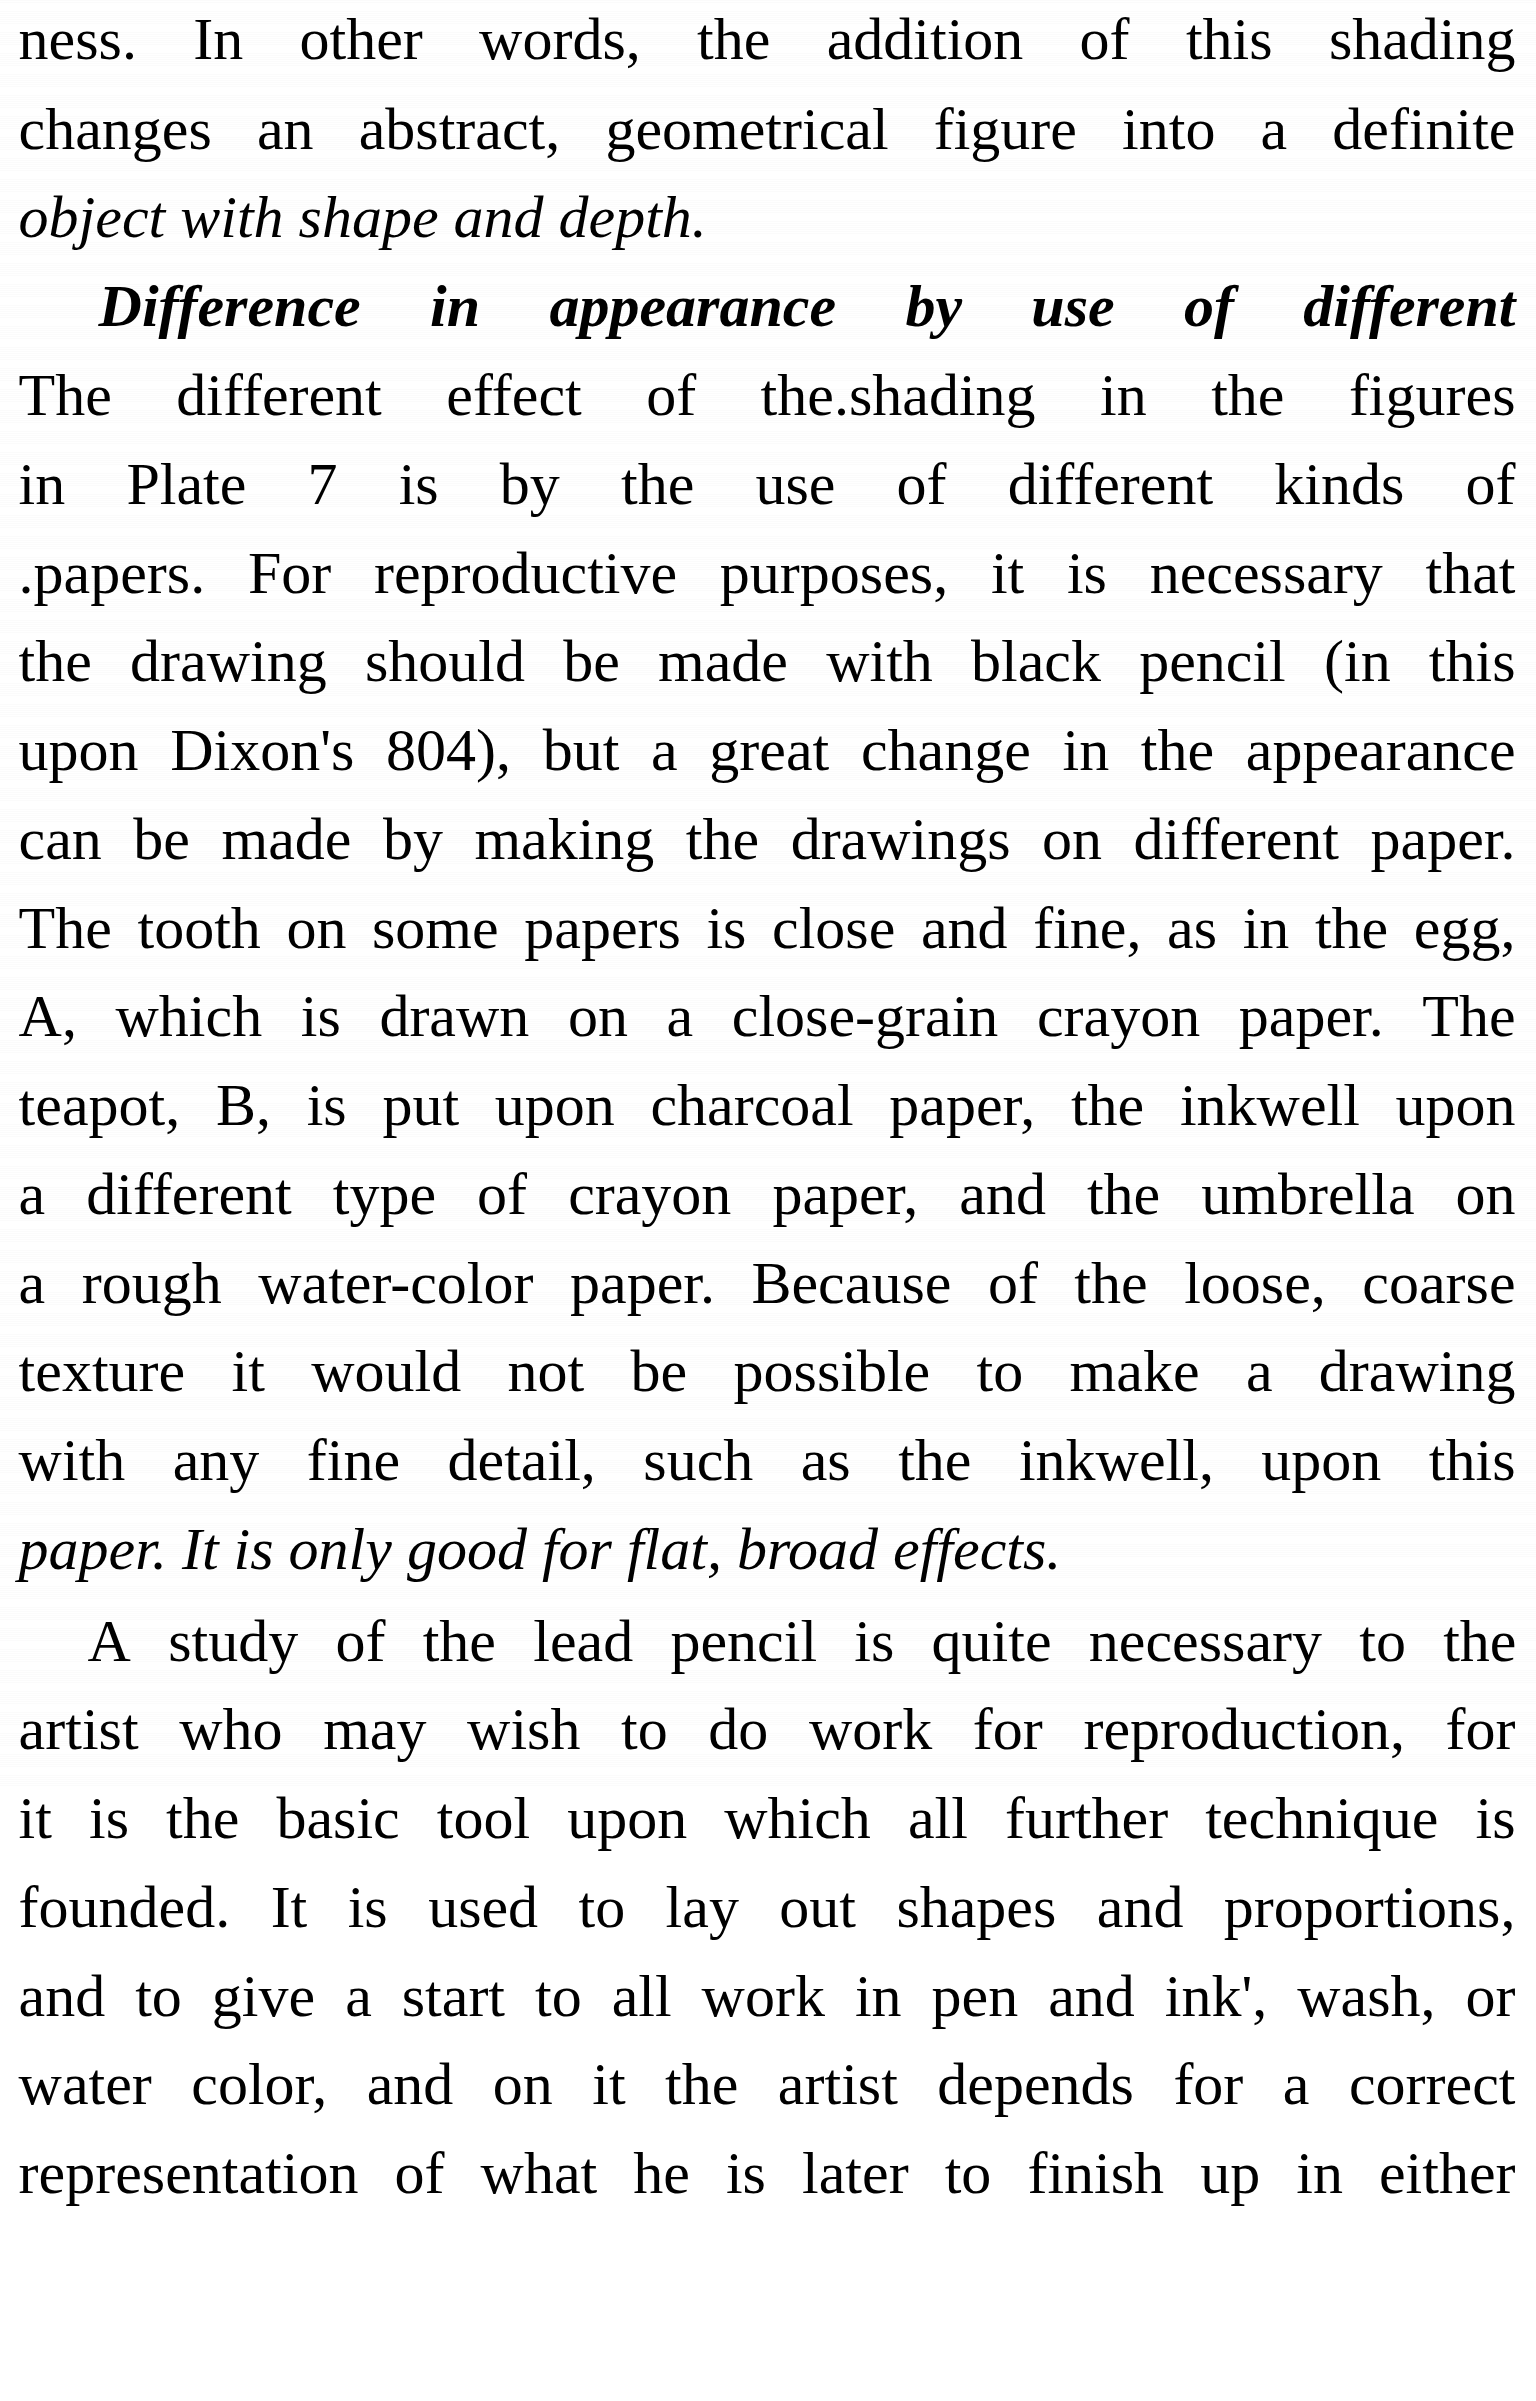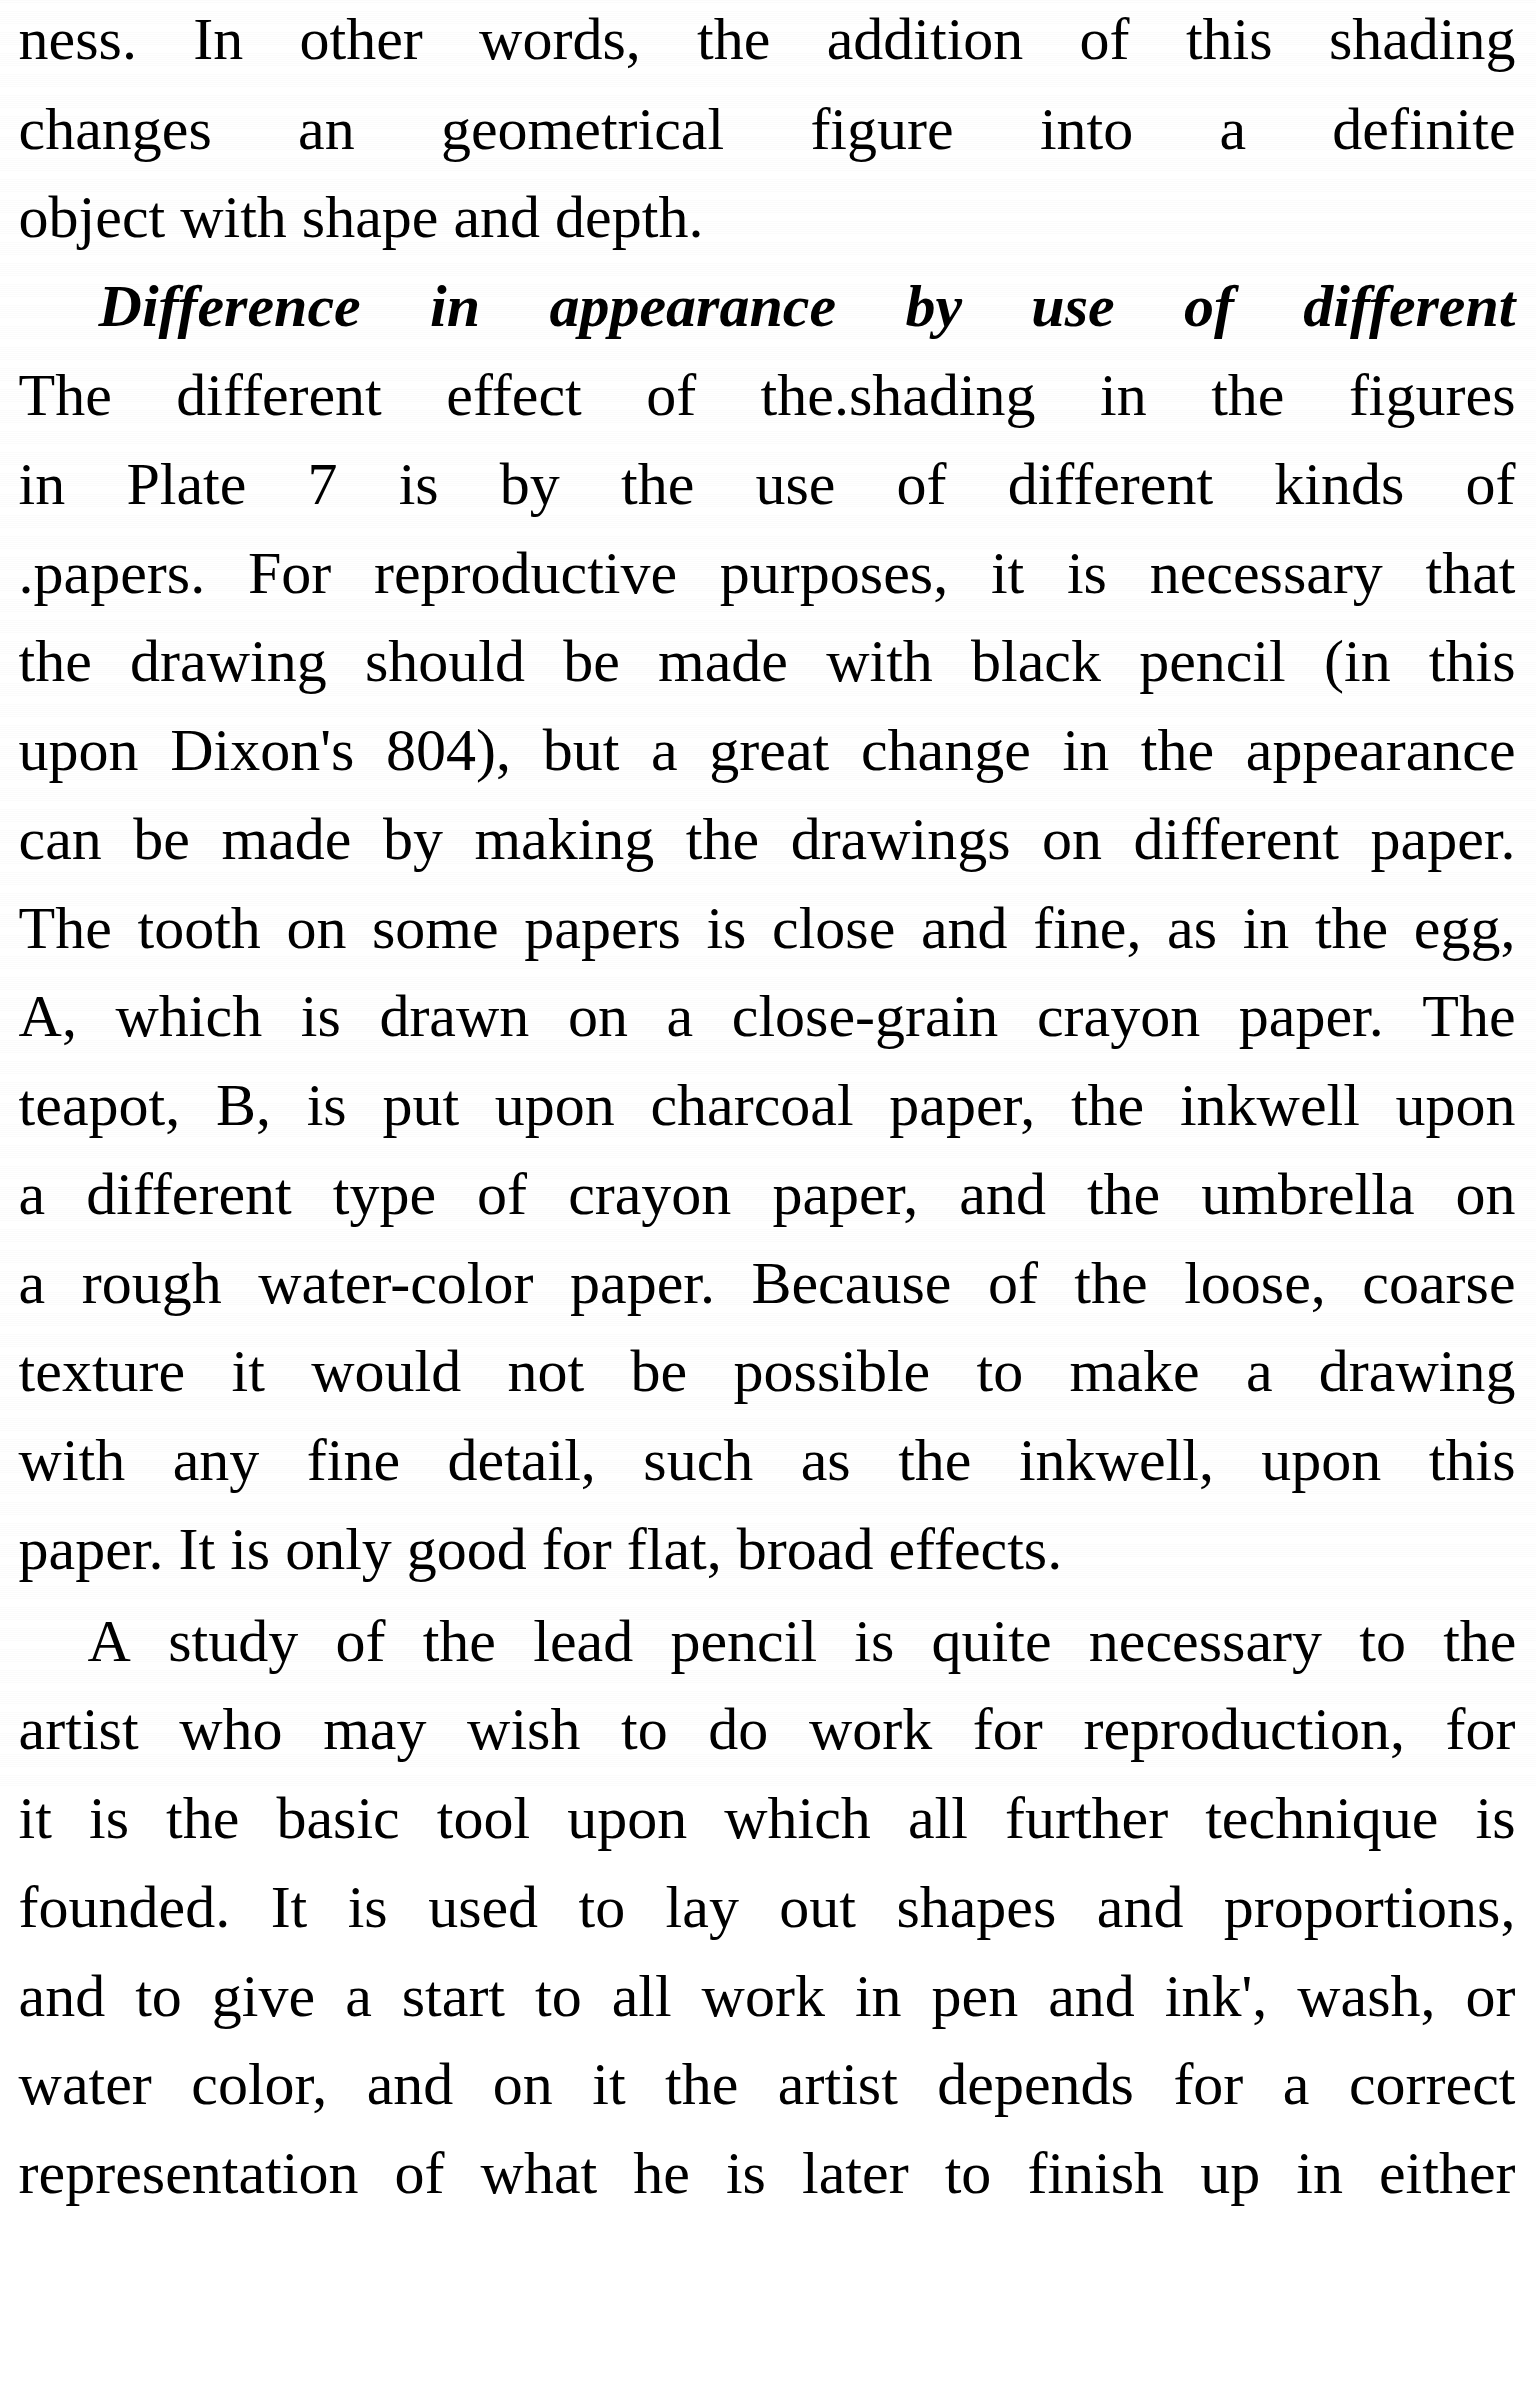--- a/index.html
+++ b/index.html
@@ -48,20 +48,21 @@
     padding-left: 80px;
     width: 1417px;
   }
   .just.indent-sm {
     padding-left: 69px;
     width: 1429px;
   }
   
   .ragged {
     display: block;
+    font-style: italic;
   }
   .w { display: inline-block; }
   .ital {
     font-style: italic;
     font-weight: 700;
   }
   
   #page {
     -webkit-font-smoothing: none;
   }
@@ -88,20 +89,21 @@
       <span class="w">the</span>
       <span class="w">addition</span>
       <span class="w">of</span>
       <span class="w">this</span>
       <span class="w">shading</span>
     </div>
 
     <div class="line just" style="top:86px">
       <span class="w">changes</span>
       <span class="w">an</span>
+      <span class="w">abstract,</span>
       <span class="w">geometrical</span>
       <span class="w">figure</span>
       <span class="w">into</span>
       <span class="w">a</span>
       <span class="w">definite</span>
     </div>
 
     <div class="line ragged" style="top:174px">
       <span class="w">object with shape and depth.</span>
     </div>

